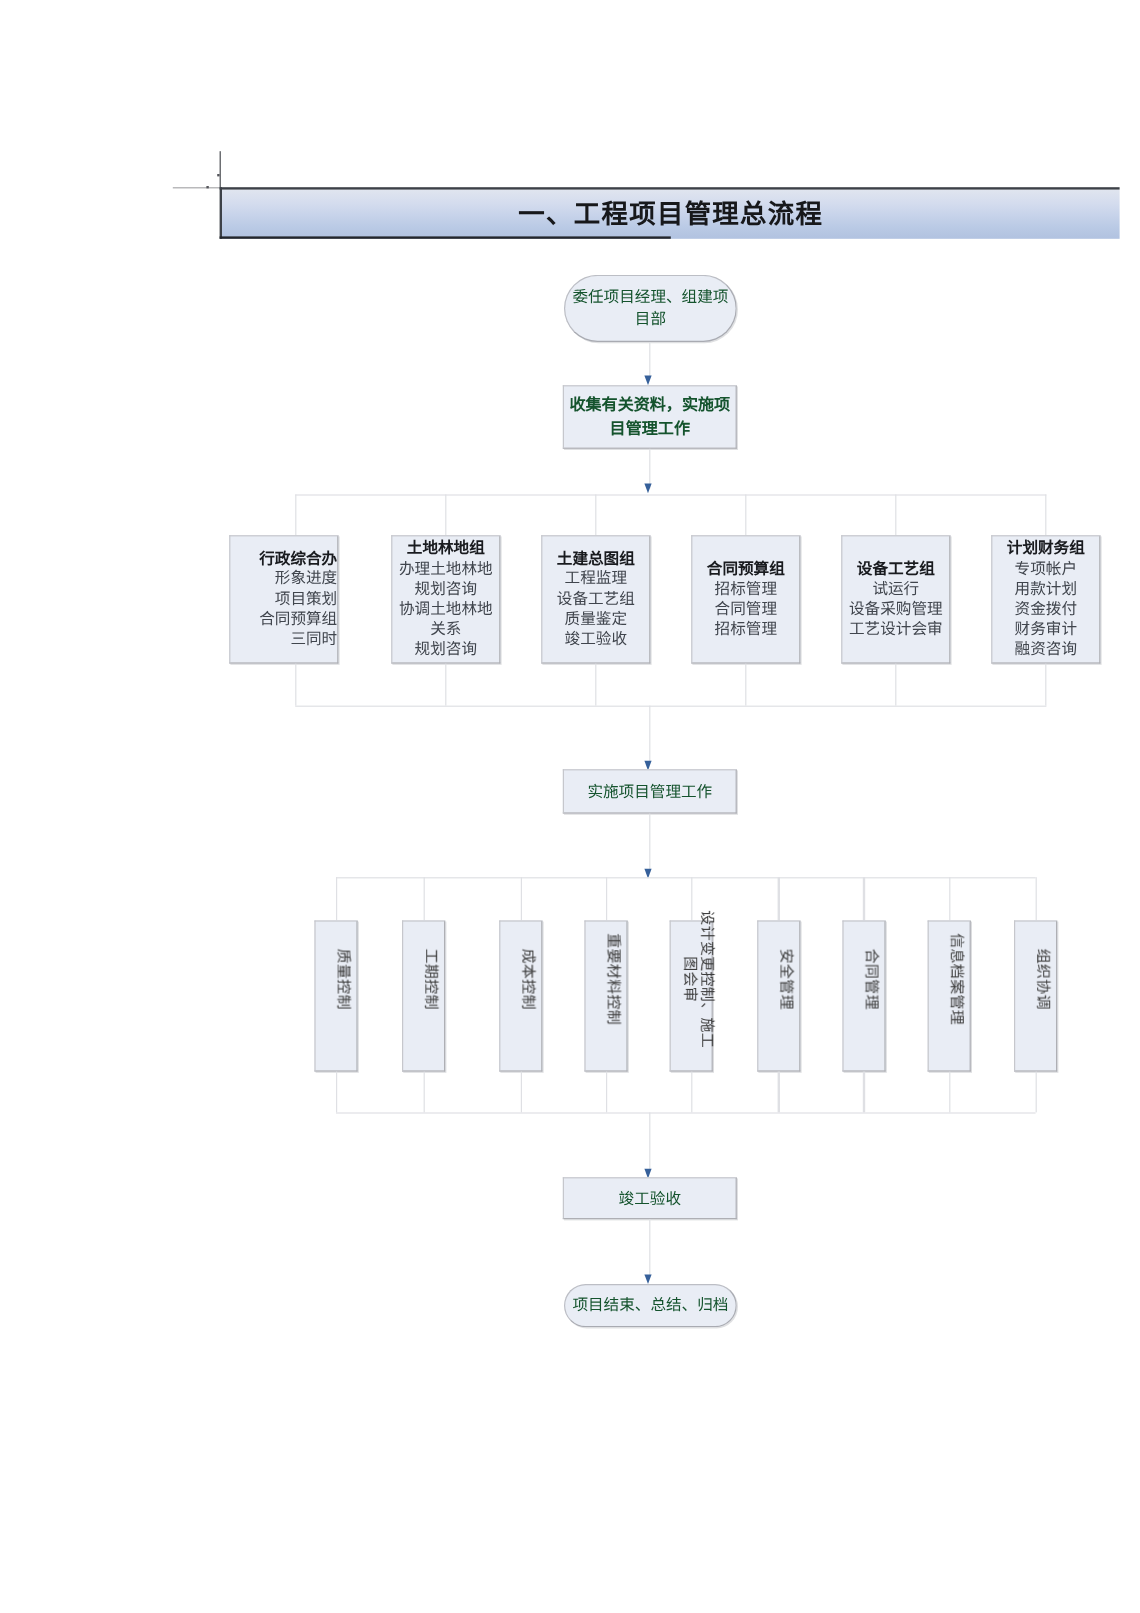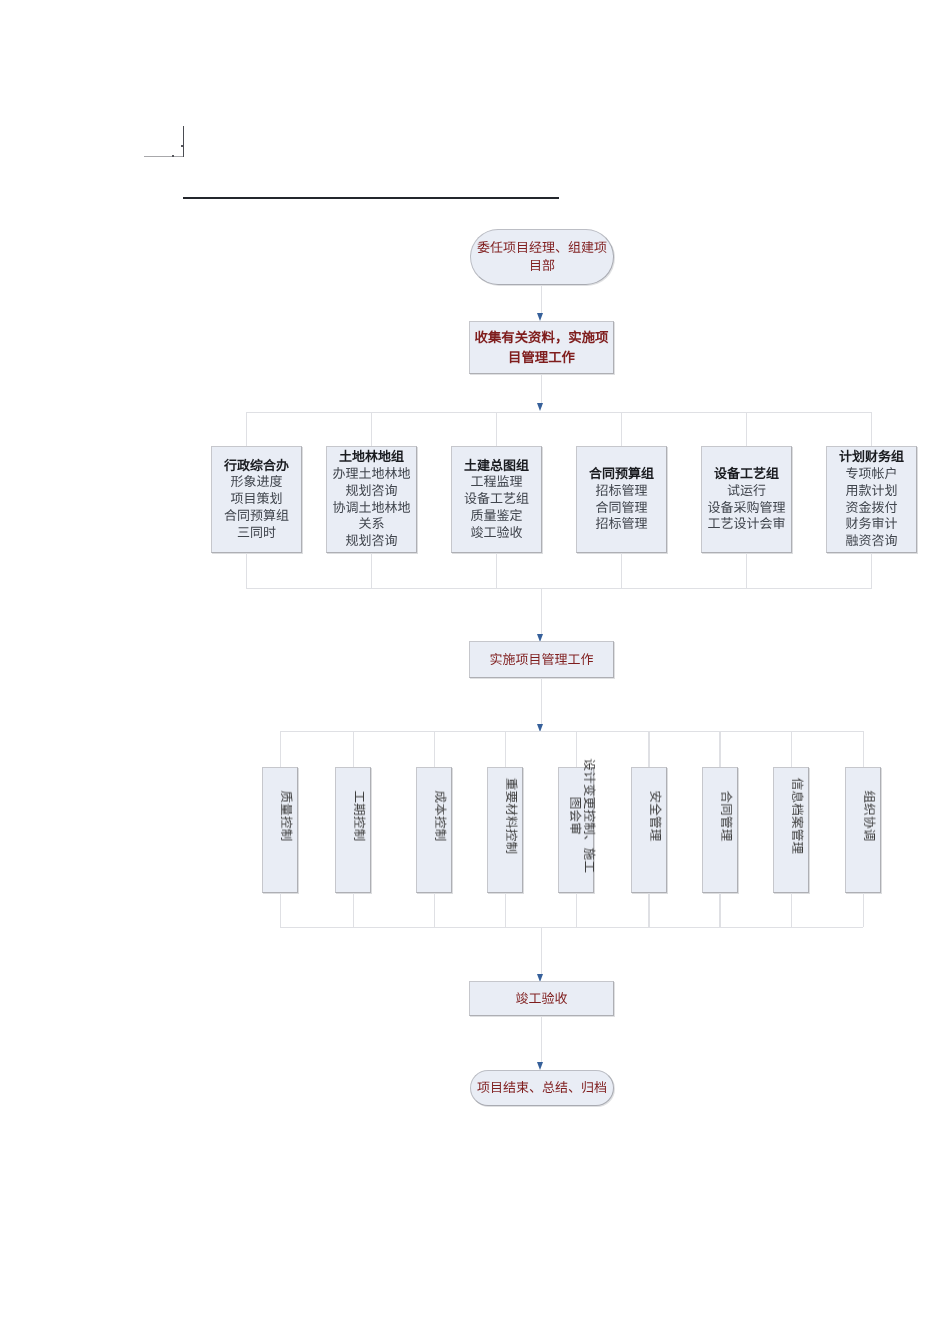--- a/index.html
+++ b/index.html
@@ -34,21 +34,21 @@
   #title-rule-tick{left:172px;top:155px;width:1.6px;height:2px;background:#55565b;}
 
   
   .node{
     background:#e9edf5;
     border:1px solid #c6c7cc;
     border-right-color:#aeafb4;border-bottom-color:#aeafb4;
     box-shadow:1px 1px 0 rgba(140,142,150,0.28);
     display:flex;align-items:center;justify-content:center;
     text-align:center;line-height:1.32;
-    font-size:12px;color:#7f1d1d;
+    font-size:12px;color:#14532d;
   }
   .node.round{border-radius:999px;border-color:#bcbec5;border-right-color:#a9abb2;border-bottom-color:#a9abb2;}
 
   
   .vline{position:absolute;width:1.3px;background:#dfe0e4;}
   .hline{position:absolute;height:1.3px;background:#dfe0e4;}
   .arrow{position:absolute;width:0;height:0;border-left:3.8px solid transparent;border-right:3.8px solid transparent;border-top:8.2px solid #36609a;}
 
   
   #n-start{left:470px;top:229px;width:144px;height:56px;font-size:13px;padding:0 1px;line-height:1.42;}
@@ -112,40 +112,43 @@
 </style>
 </head>
 <body>
 
 <div id="page">
 
   <div class="abs" id="title-rule-vert"></div>
   <div class="abs" id="title-rule-vtick"></div>
   <div class="abs" id="title-rule-horiz"></div>
   <div class="abs" id="title-rule-tick"></div>
+  <div class="abs" id="title-banner">
+    <span id="title-banner-text">一、工程项目管理总流程</span>
+  </div>
   <div class="abs" id="title-rule-bottom"></div>
 
   <div id="flow">
 
     <div class="abs node round" id="n-start">
       <span>委任项目经理、组建项目部</span>
     </div>
     <div class="vline" id="c1"></div>
     <div class="arrow" id="a1"></div>
 
     <div class="abs node" id="n-collect">
       <span>收集有关资料，实施项目管理工作</span>
     </div>
     <div class="vline" id="c2"></div>
     <div class="arrow" id="a2"></div>
 
     <div class="hline" id="bus-top"></div>
     <div id="dept-row">
         <div class="dept-stem" style="left: 245.9px;"></div>
-        <div class="dept" style="left: 211px;">
+        <div class="dept" style="left: 191px; align-items: flex-end;">
           <div class="h">行政综合办</div>
           <div>形象进度</div>
           <div>项目策划</div>
           <div>合同预算组</div>
           <div>三同时</div>
         </div>
         <div class="dept-stem2" style="left: 245.9px;"></div>
         <div class="dept-stem" style="left: 370.9px;"></div>
         <div class="dept" style="left: 326px; font-family: Liberation Serif, serif;">
           <div class="h">土地林地组</div>

